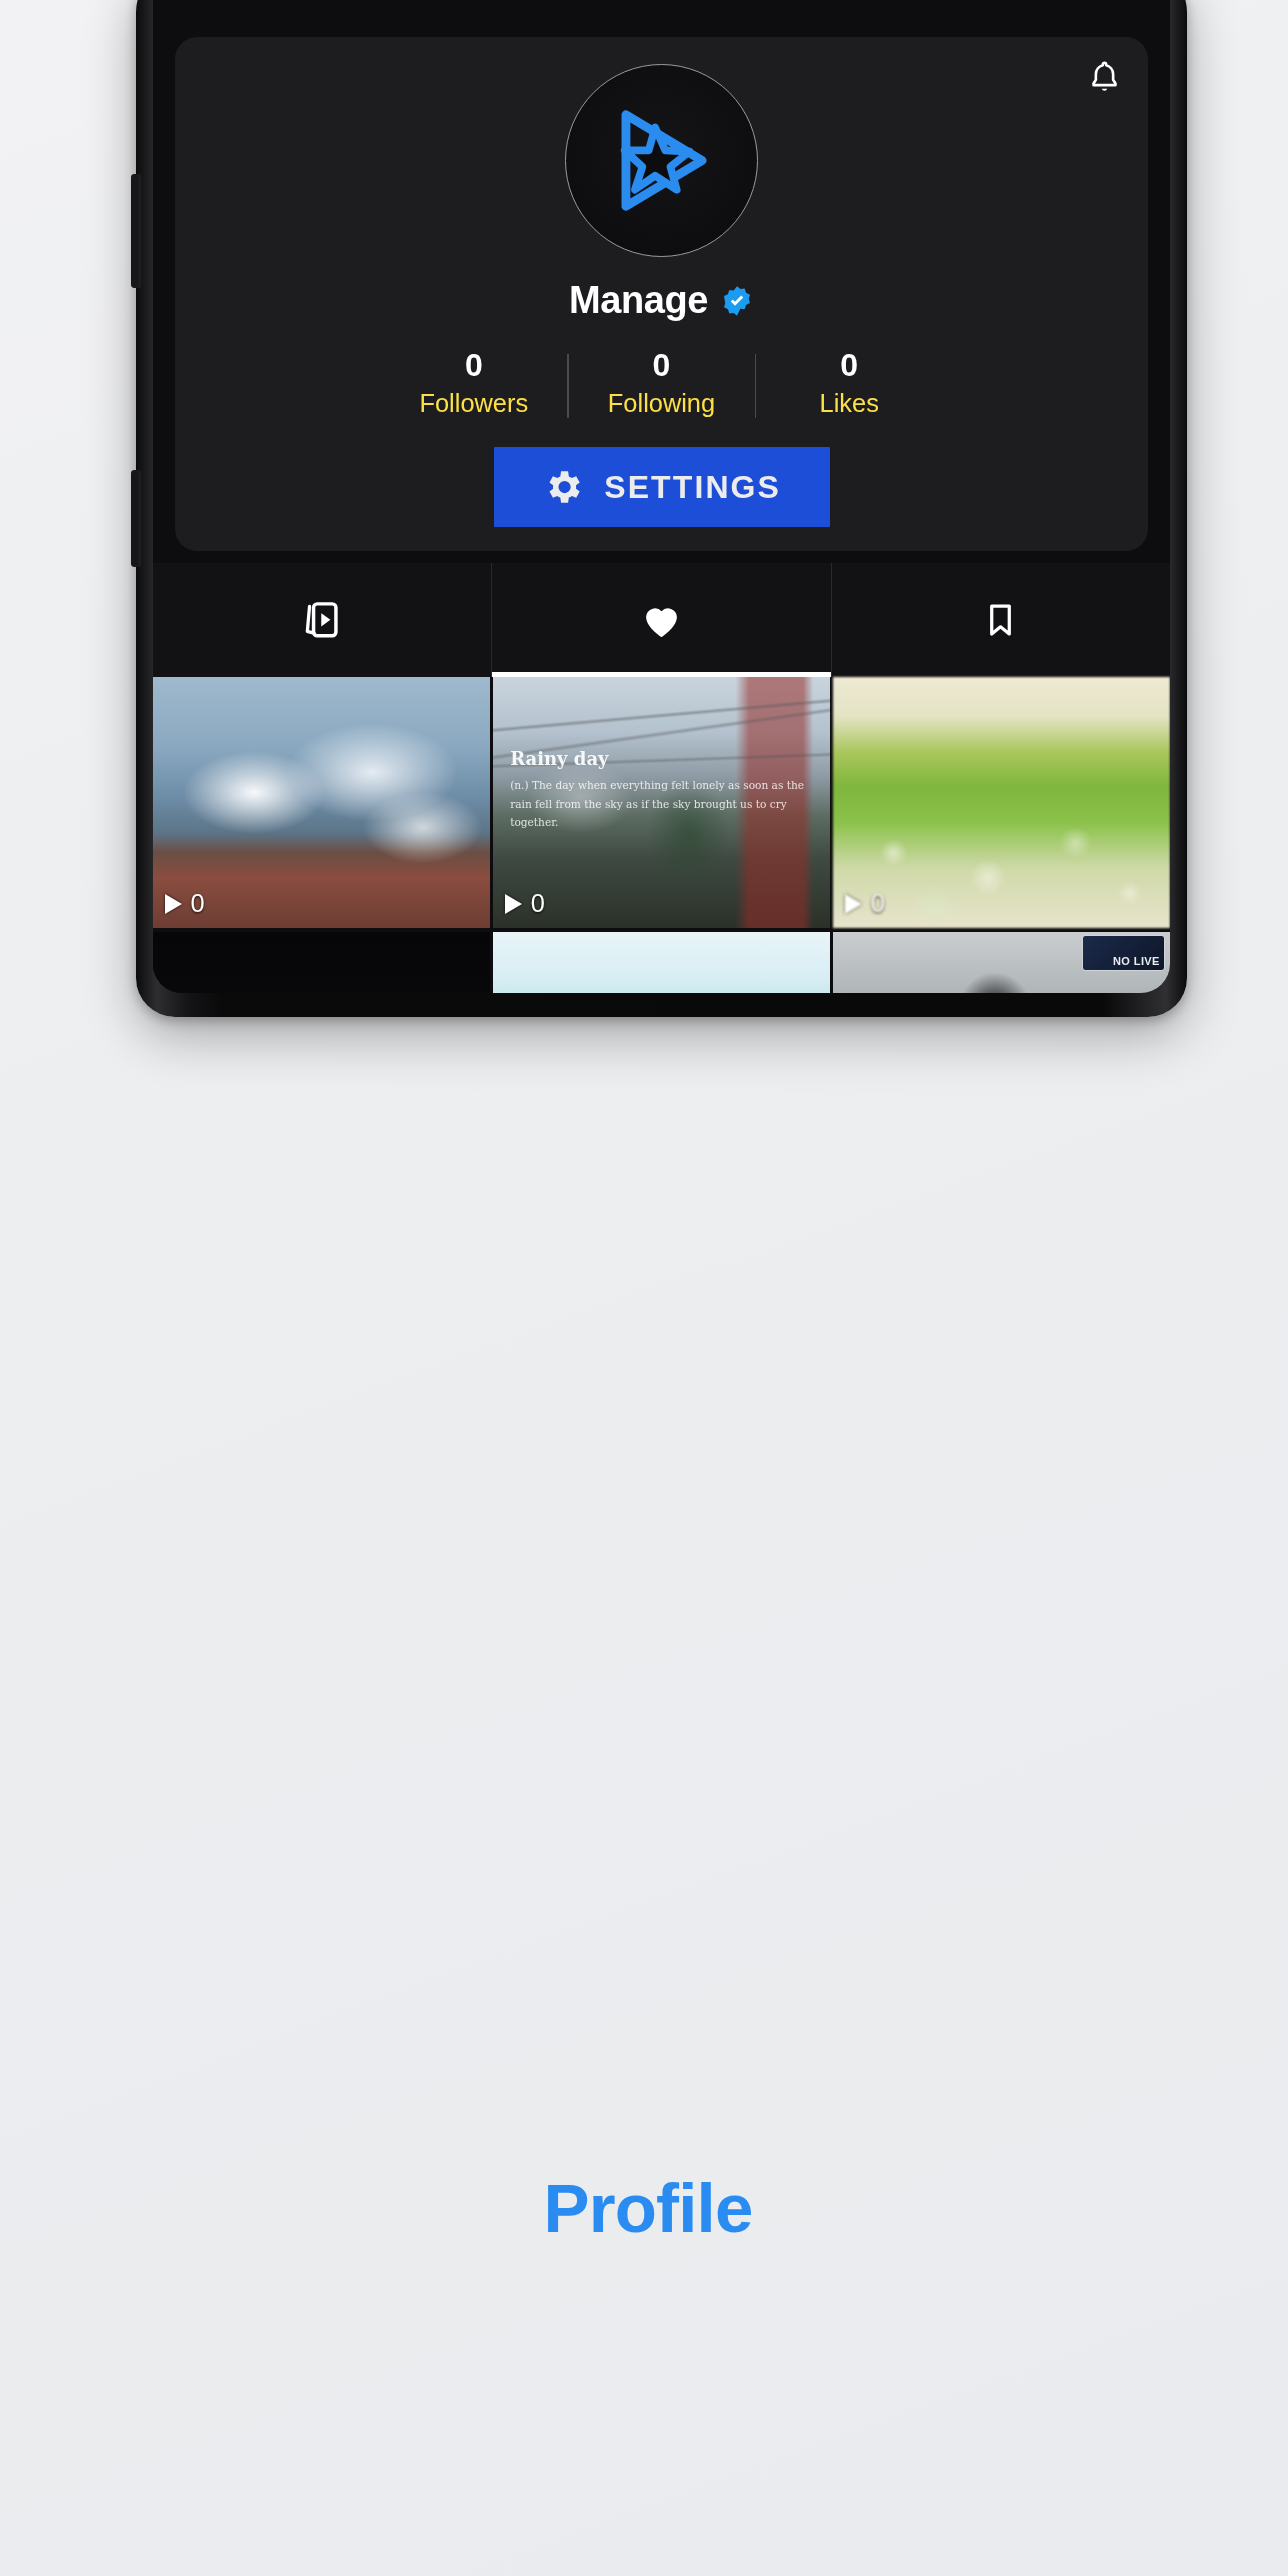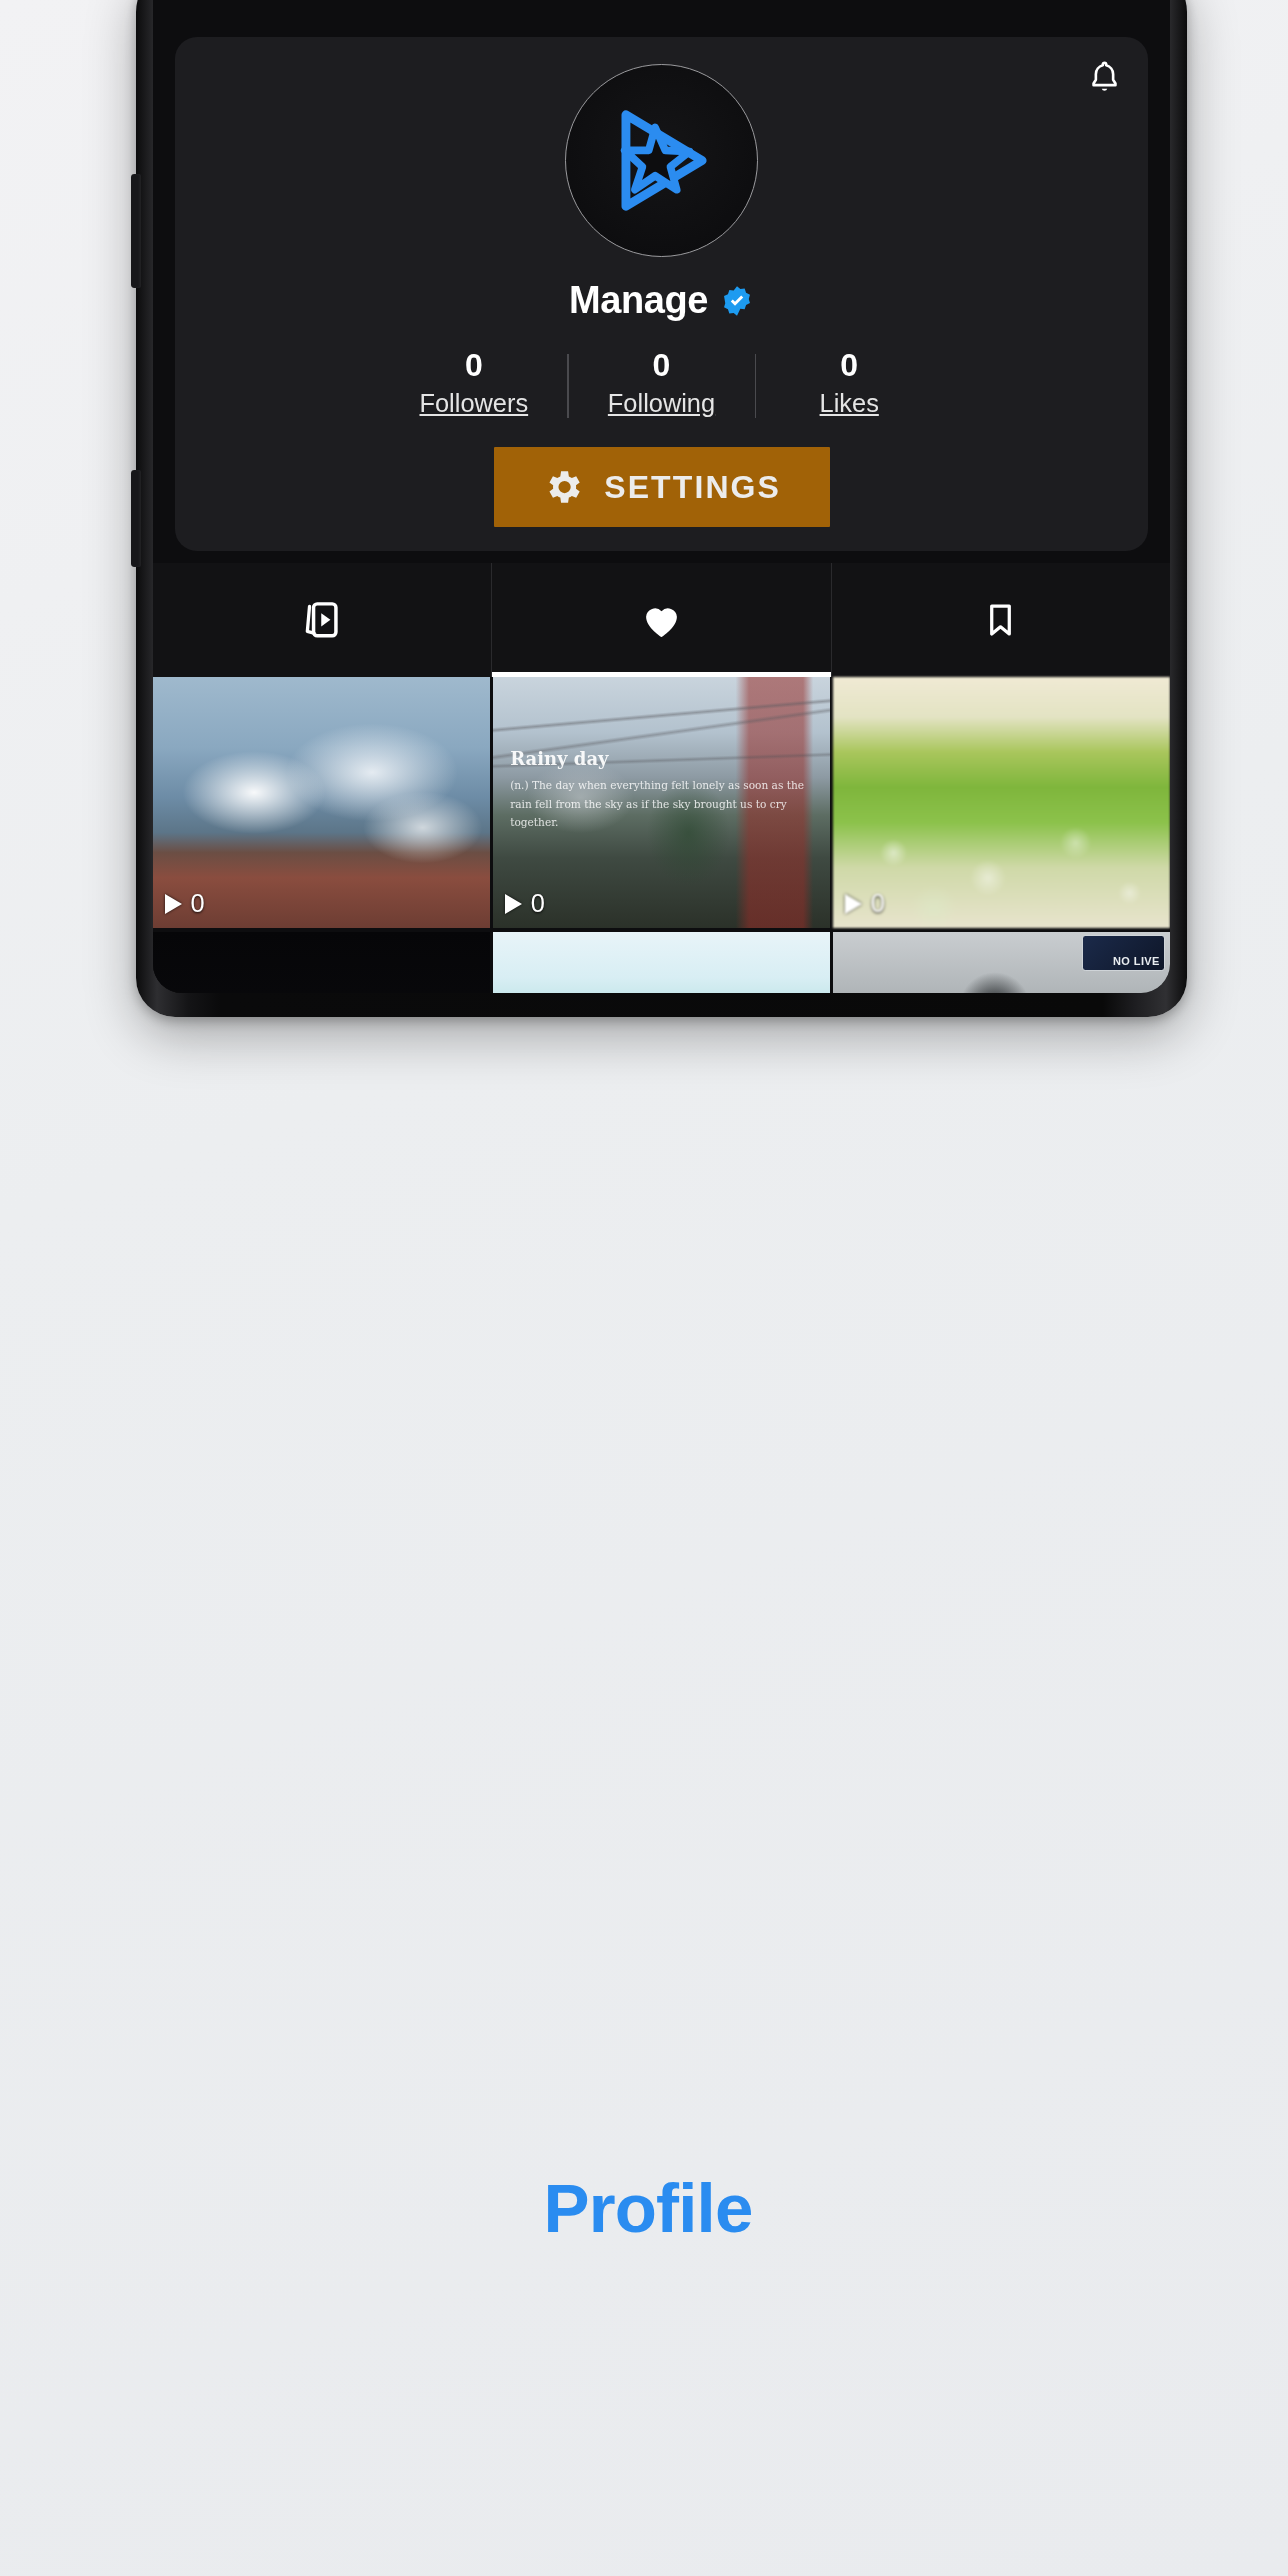--- a/index.html
+++ b/index.html
@@ -78,26 +78,26 @@
   .handle{
     text-align:center; color:#b9b9bd; font-size:28px; margin-top:6.8px; font-weight:400;
   }
 
   .stats-row{
     display:flex; align-items:flex-start; justify-content:center;
     margin-top:27px;
   }
   .stat{ width:186px; text-align:center; }
   .stat-value{ color:#ffffff; font-size:32px; font-weight:700; line-height:1.05; }
-  .stat-label{ color:#e5e5e5; font-size:25.4px; margin-top:6.8px;text-decoration:underline; }
+  .stat-label{ color:#fde047; font-size:25.4px; margin-top:6.8px; }
   .stat-divider{ width:1.7px; height:64px; background:#4a4a4e; margin-top:5.1px; }
 
   .settings-btn{
     display:flex; align-items:center; justify-content:center; gap:20.3px;
-    background:#a16207;
+    background:#1d4ed8;
     width:336px; height:80px;
     border-radius:1px;
     margin:29px auto 0 auto;
     cursor:pointer;
   }
   .settings-label{
     color:#ececec; font-size:32px; font-weight:700; letter-spacing:2.1px;
   }
 
   

